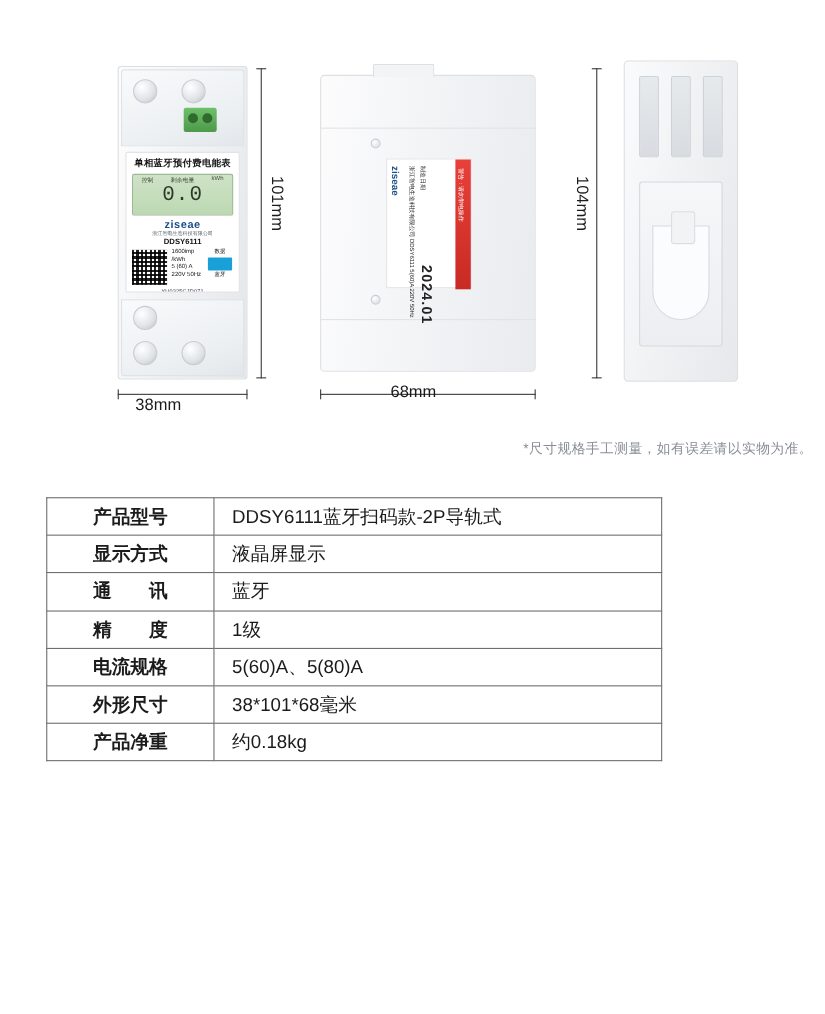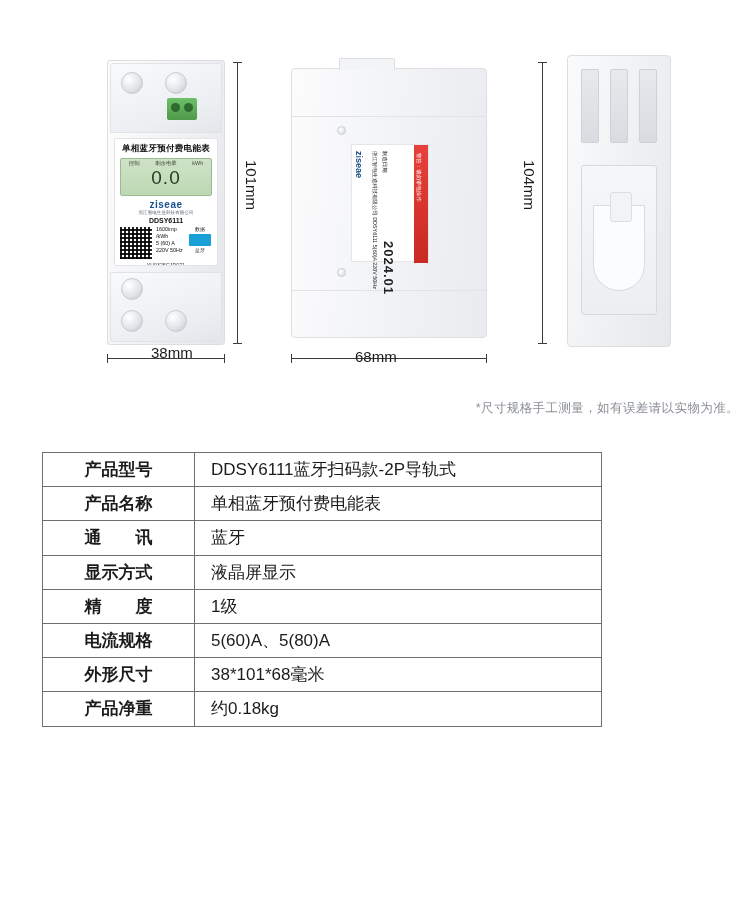--- a/index.html
+++ b/index.html
@@ -91,21 +91,21 @@
     border: 1px solid #9cb894;
     border-radius: 2px;
     position: relative;
   }
   .lcd-top {
     display: flex; justify-content: space-around;
     font-size: 5.4px; color: #3c4a38; padding-top: 1px;
   }
   .lcd-main {
     text-align: center;
-    font-family: Liberation Sans, sans-serif;
+    font-family: Liberation Mono, monospace;
     font-size: 19px;
     line-height: 21px;
     color: #2b3a28;
     letter-spacing: 1px;
   }
   .mf-brand {
     margin-top: 3px; text-align: center;
     font-size: 10px; font-weight: bold; color: #1a4f8b;
     letter-spacing: .5px;
   }
@@ -318,21 +318,21 @@
           </div>
         </div>
         <div class="mf-sn">YU0325CJD071</div>
       </div>
     </div>
 
     <div class="dim-v" style="left:218px; top:62px; height:282px;"></div>
     <div class="dim-text" style="left:224px; top:160px; writing-mode:vertical-rl;">101mm</div>
 
     <div class="dim-h" style="left:88px; top:358px; width:118px;"></div>
-    <div class="dim-text" style="left:104px; top:344px;margin-left:28px;">38mm</div>
+    <div class="dim-text" style="left:104px; top:360px;">38mm</div>
 
     <div class="meter-side">
       <div class="ms-body"></div>
       <div class="ms-notch-top"></div>
       <div class="ms-line" style="top:48px;"></div>
       <div class="ms-line" style="top:222px;"></div>
       <div class="ms-dot" style="left:46px; top:58px;"></div>
       <div class="ms-dot" style="left:46px; top:200px;"></div>
 
       <div class="ms-sticker">
@@ -366,30 +366,26 @@
   </div>
 
   <div class="table-wrap">
     <table class="spec">
       <tbody>
         <tr>
           <td class="k">产品型号</td>
           <td class="v">DDSY6111蓝牙扫码款-2P导轨式</td>
         </tr>
         <tr>
-          <td class="k">产品名称</td>
-          <td class="v">单相蓝牙预付费电能表</td>
+          <td class="k">显示方式</td>
+          <td class="v">液晶屏显示</td>
         </tr>
         <tr>
           <td class="k">通　　讯</td>
           <td class="v">蓝牙</td>
-        </tr>
-        <tr>
-          <td class="k">显示方式</td>
-          <td class="v">液晶屏显示</td>
         </tr>
         <tr>
           <td class="k">精　　度</td>
           <td class="v">1级</td>
         </tr>
         <tr>
           <td class="k">电流规格</td>
           <td class="v">5(60)A、5(80)A</td>
         </tr>
         <tr>

